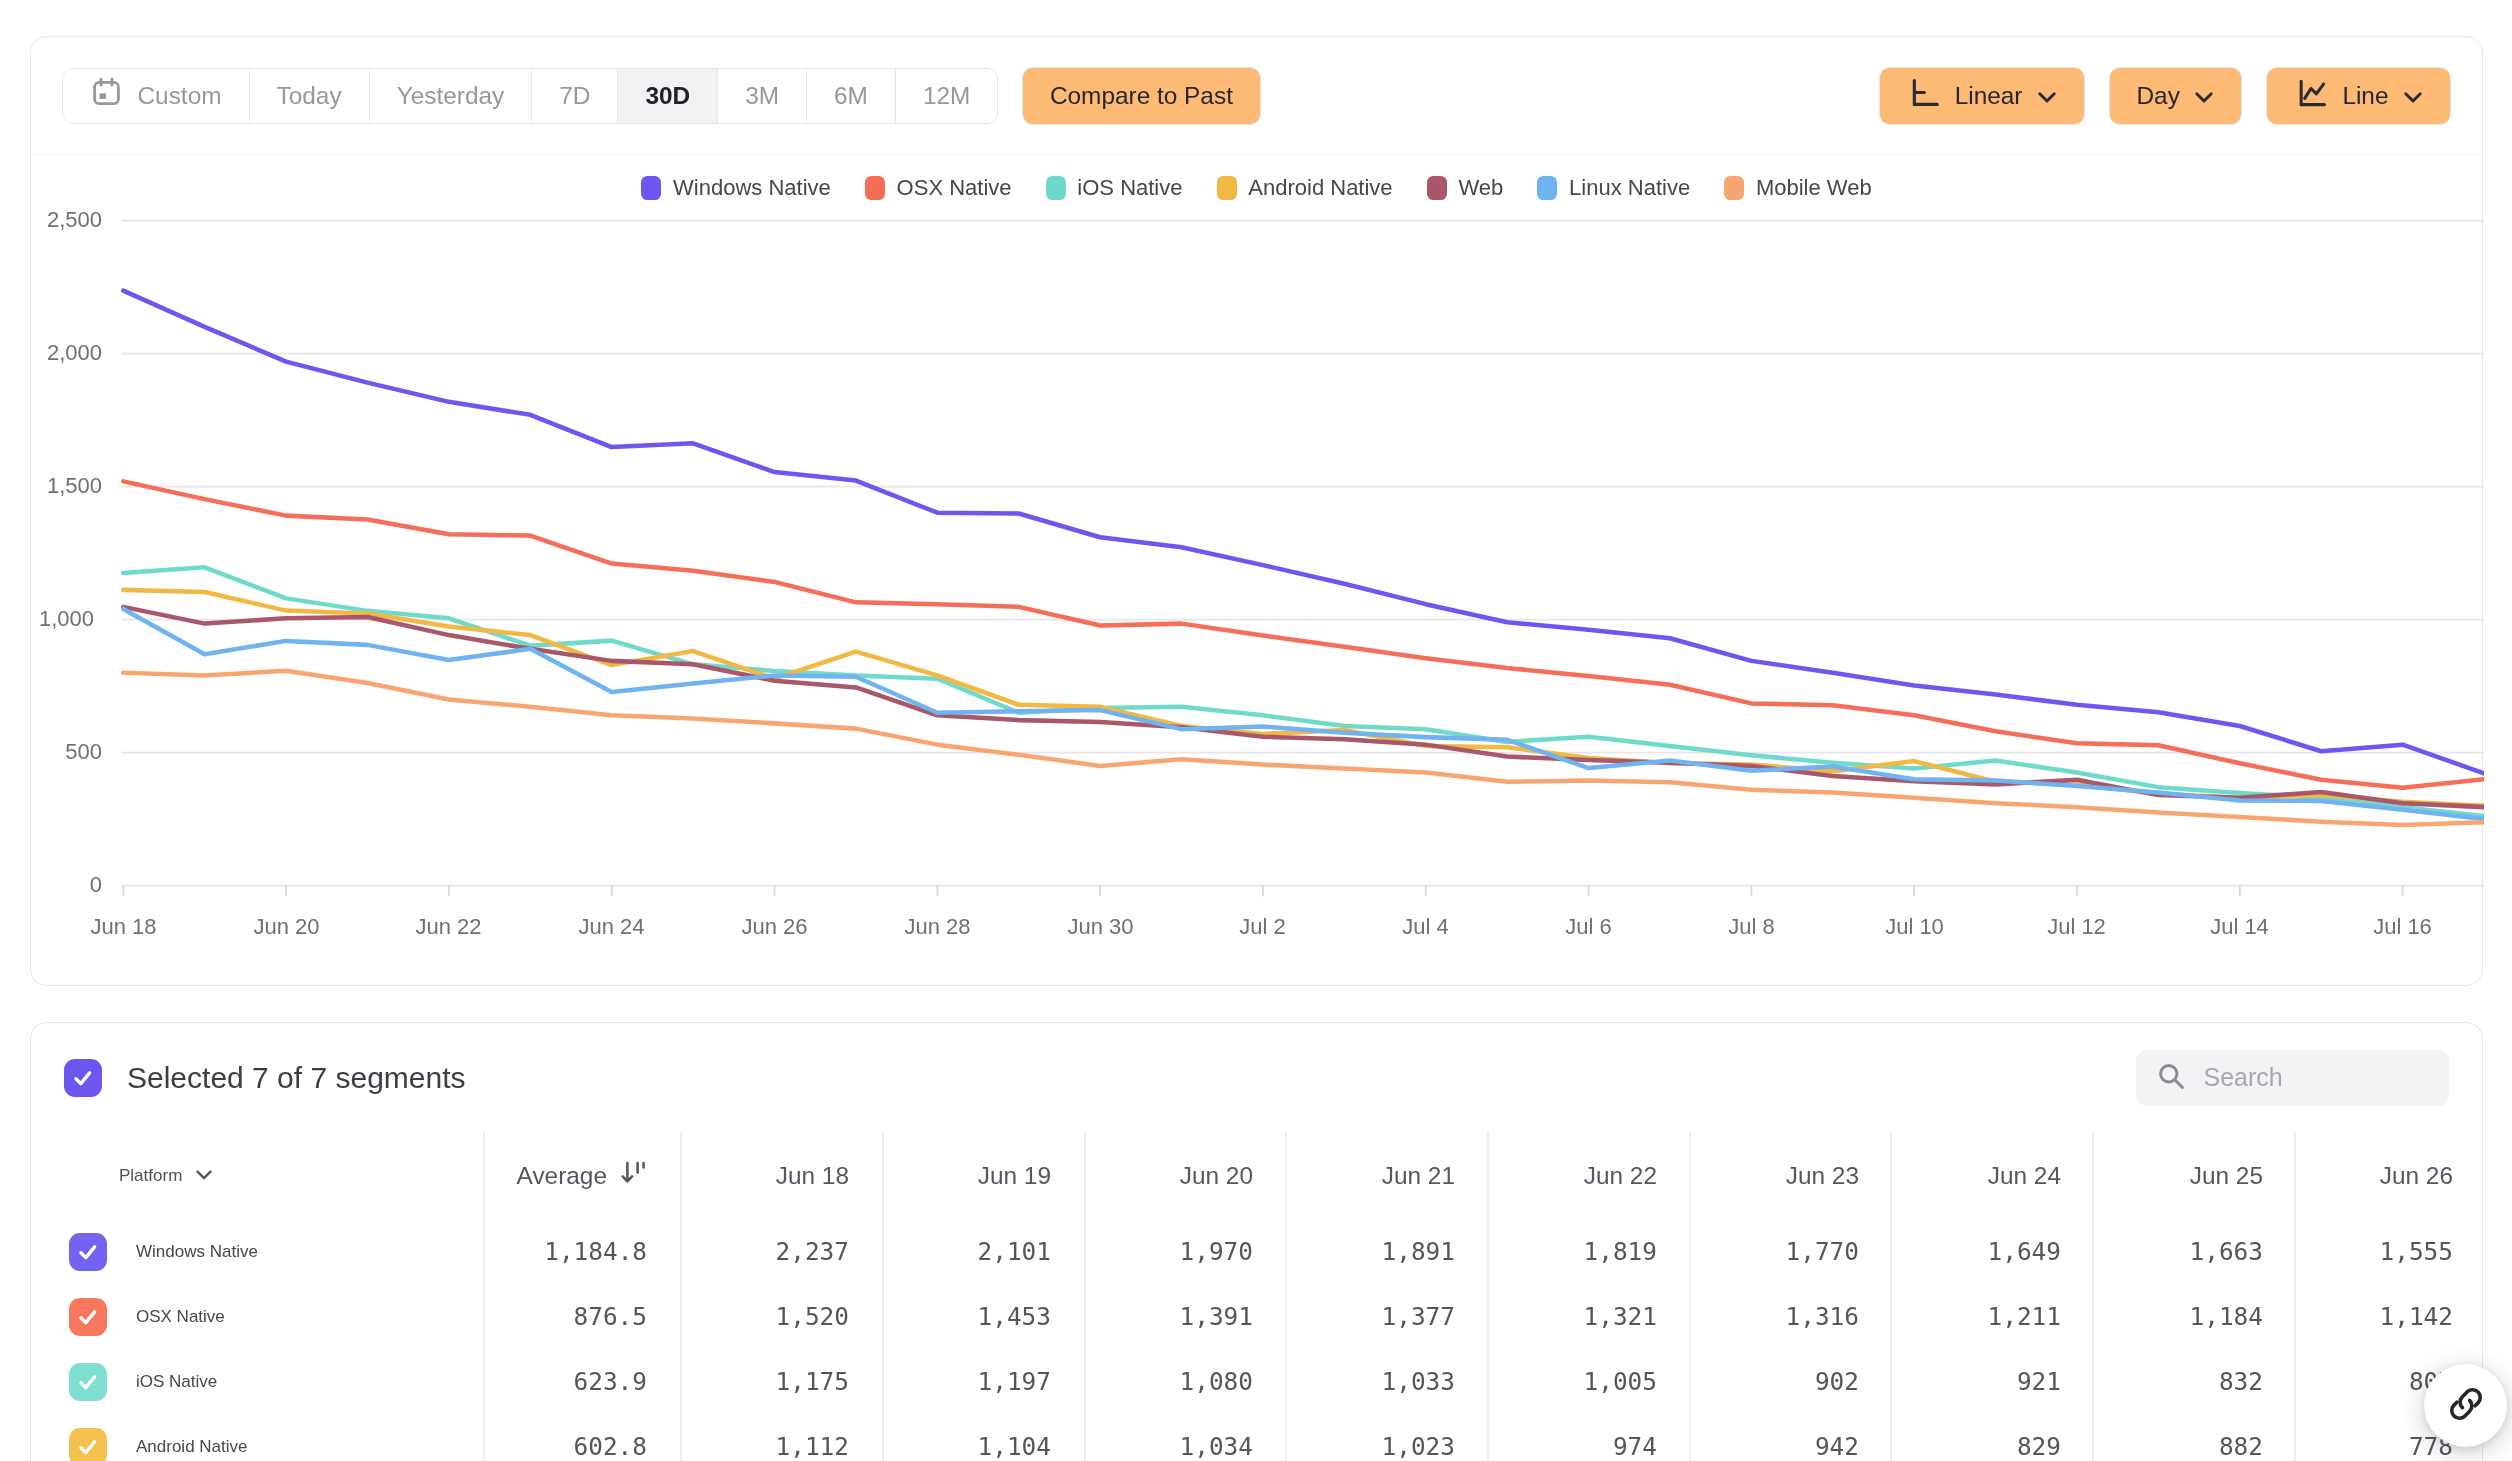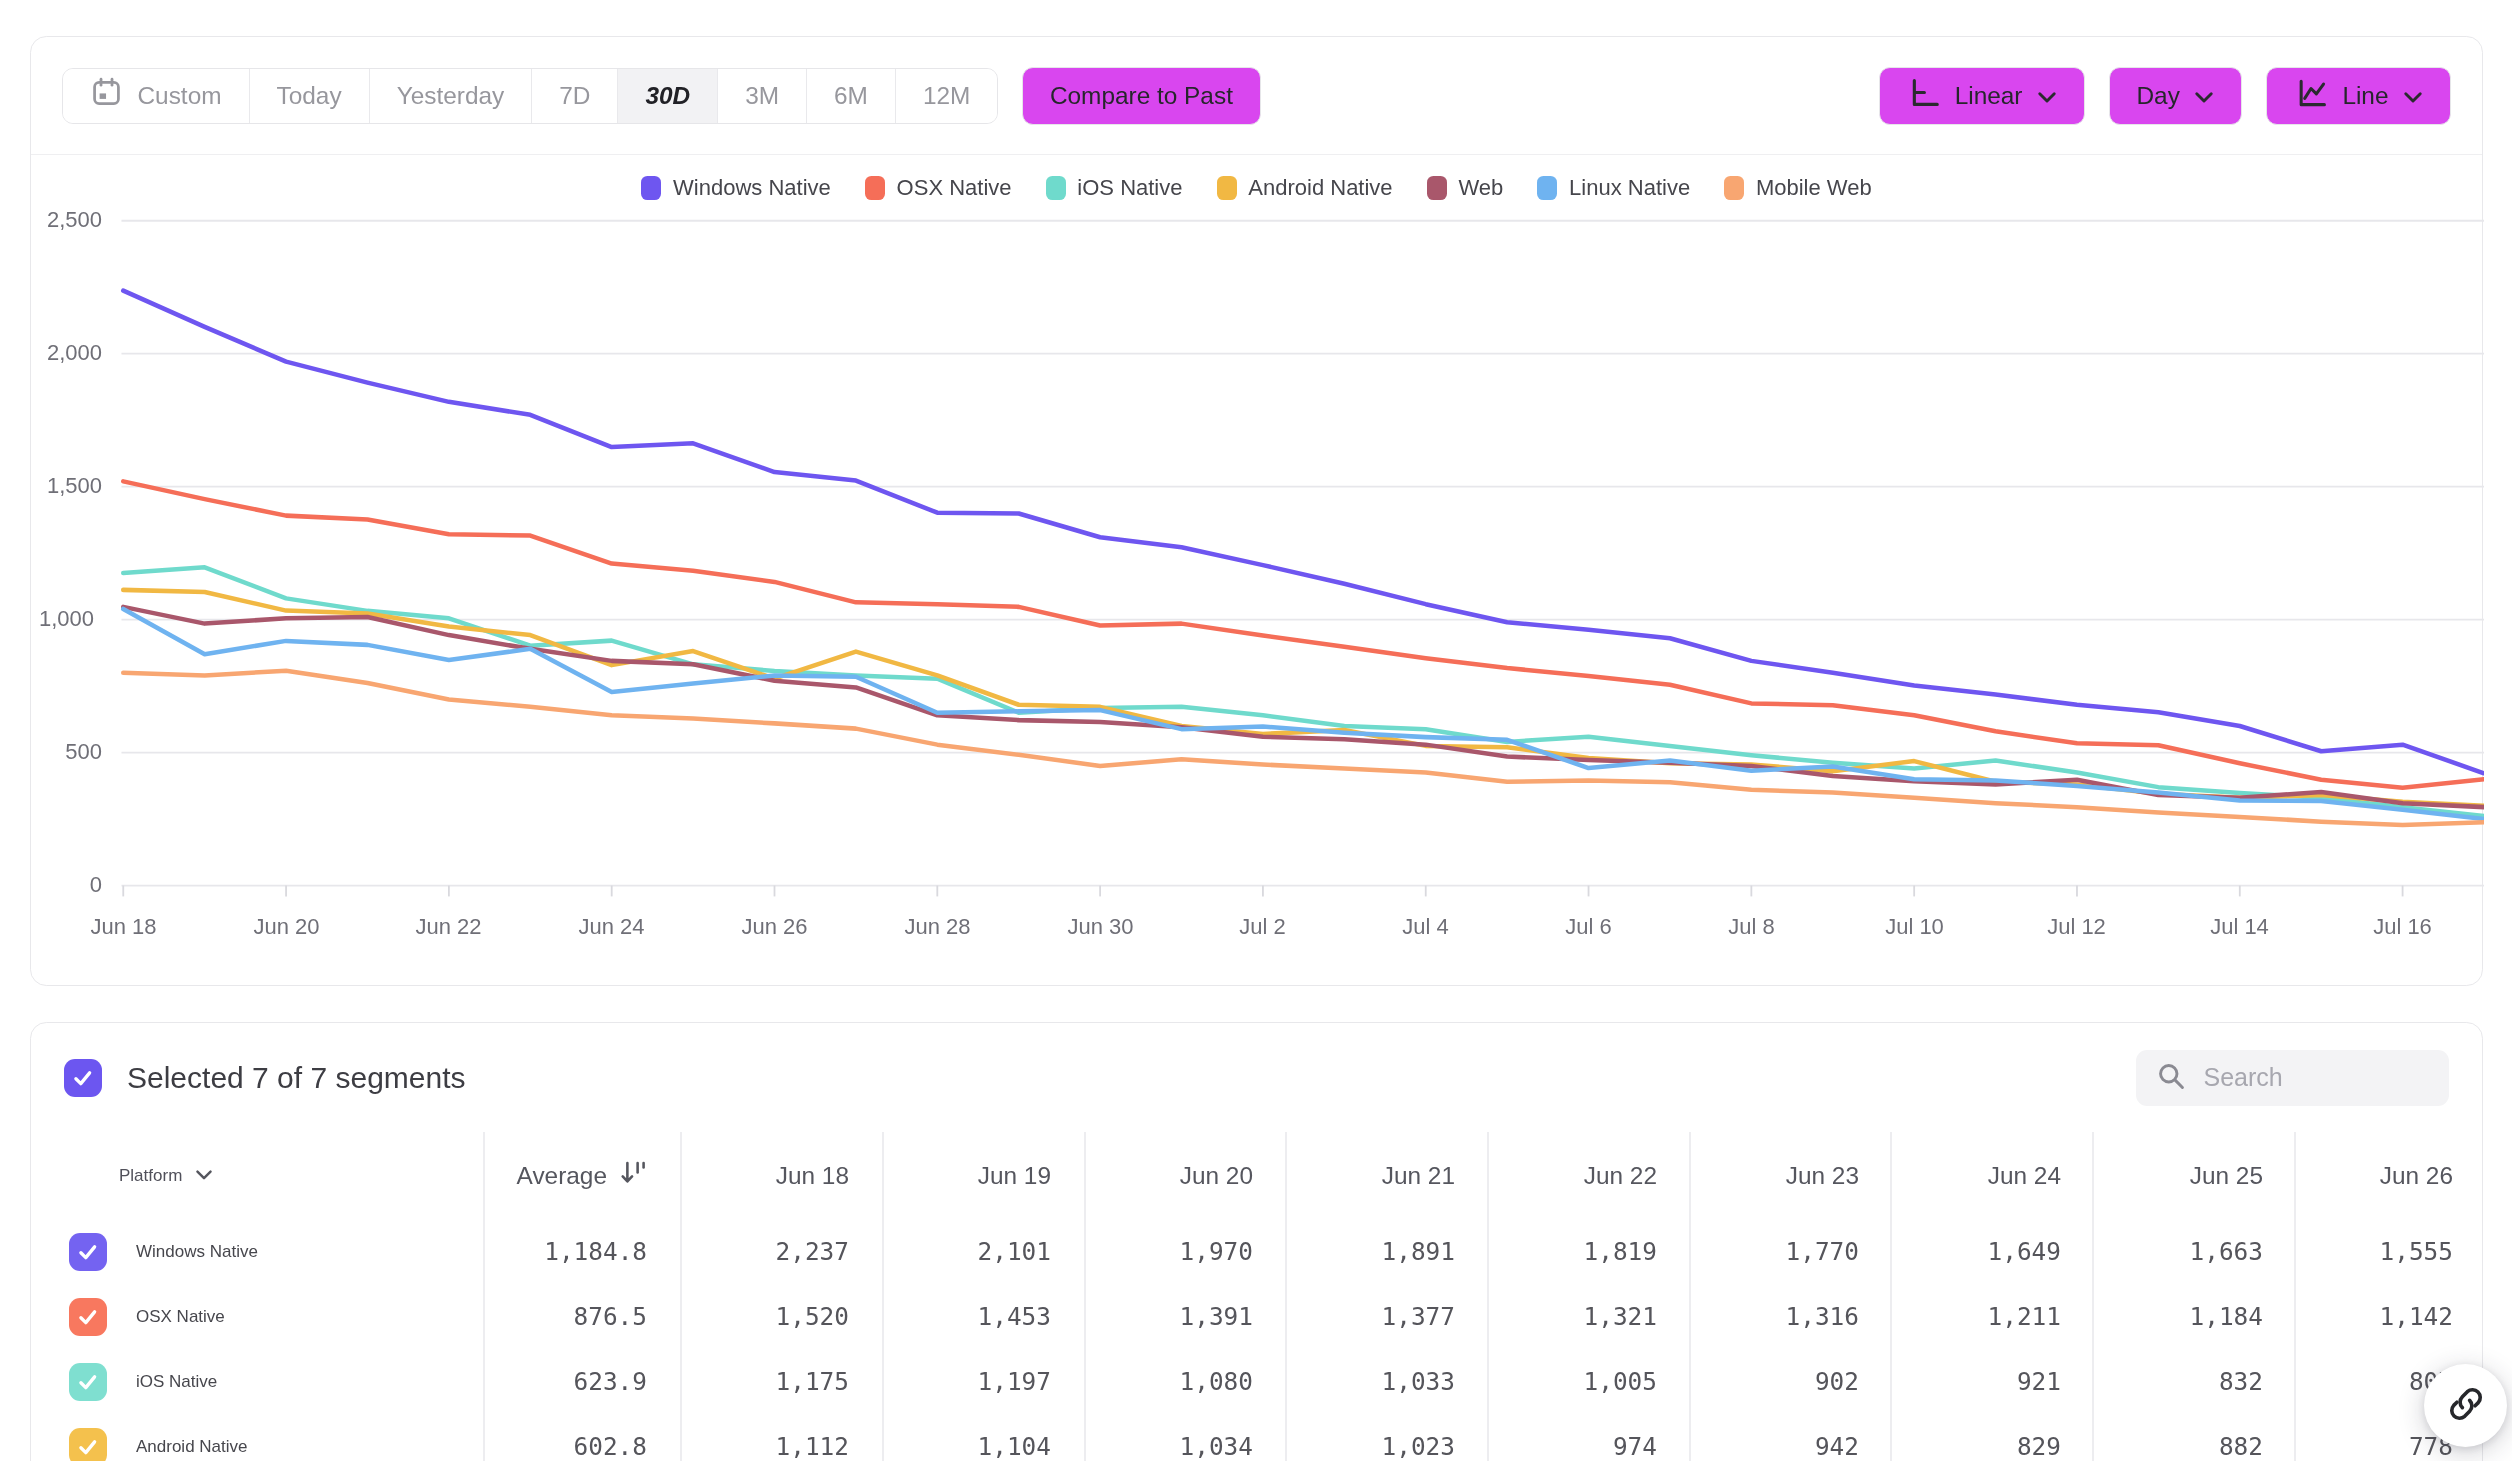--- a/index.html
+++ b/index.html
@@ -15,22 +15,22 @@
   
   .toolbar{display:flex;justify-content:space-between;align-items:center;
     padding:0 31px;height:118px;border-bottom:1.8px solid #EFEFF1;box-sizing:border-box;}
   .toolbar-left{display:flex;align-items:center;gap:23.5px;}
   .toolbar-right{display:flex;align-items:center;gap:23.5px;}
   .segmented{display:flex;border:1.8px solid #E6E6E9;border-radius:11px;overflow:hidden;background:#fff;}
   .seg{display:flex;align-items:center;gap:14.5px;padding:0 27px;height:54px;
     font-family:inherit;font-size:24.4px;color:#97979D;background:#fff;border:none;
     border-left:1.8px solid #E9E9EC;cursor:pointer;}
   .seg:first-child{border-left:none;}
-  .seg.active{background:#F2F2F4;color:#212126;font-weight:700;font-style:italic;}
-  .btn{display:flex;align-items:center;gap:14.5px;height:58px;padding:0 27px;background:#d946ef;
+  .seg.active{background:#F2F2F4;color:#212126;font-weight:700;}
+  .btn{display:flex;align-items:center;gap:14.5px;height:58px;padding:0 27px;background:#fdba74;
     border:1.8px solid #E6E6E9;border-radius:11px;font-family:inherit;font-size:24.4px;color:#26262B;cursor:pointer;}
   .btn svg{flex:none;}
 
   
   .legend{display:flex;justify-content:center;align-items:center;gap:34px;margin-top:20px;}
   .legend-item{display:flex;align-items:center;gap:11.8px;font-size:22px;color:#46464C;cursor:pointer;}
   .swatch{width:20px;height:23.5px;border-radius:6.3px;flex:none;}
 
   
   .plot{position:absolute;left:0;top:0;width:2453px;height:950px;pointer-events:none;}

